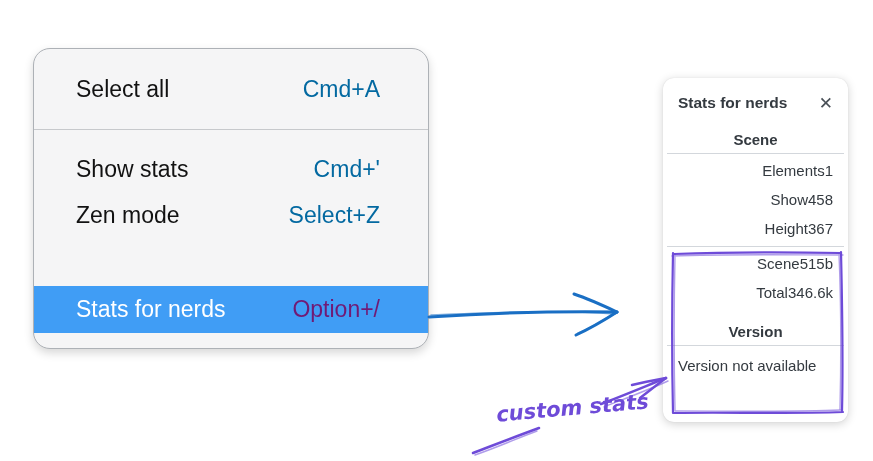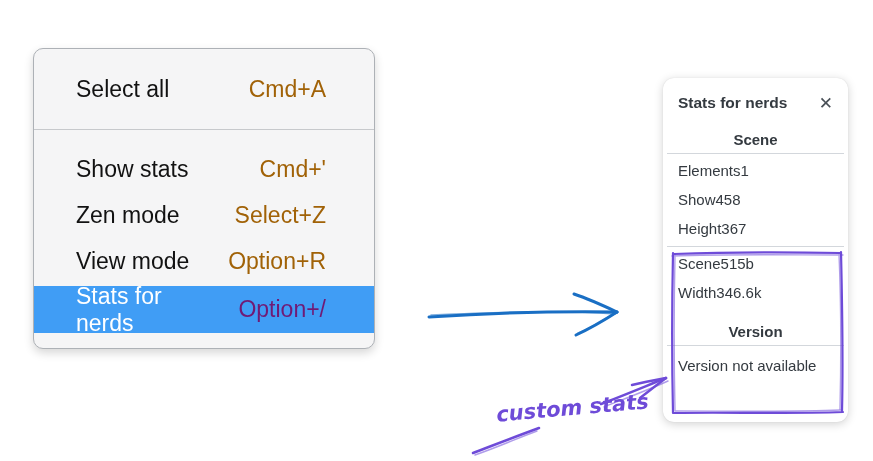--- a/index.html
+++ b/index.html
@@ -4,61 +4,61 @@
 <style>
   html,body { margin:0; padding:0; background:#ffffff; }
   .canvas {
     position:relative; width:873px; height:461px; overflow:hidden;
     background:#ffffff;
     font-family:"Liberation Sans", sans-serif;
   }
 
   
   .context-menu {
-    position:absolute; left:33px; top:48px; width:342px; height:301px;
+    position:absolute; left:33px; top:48px; width:396px; height:301px;
     box-sizing:border-box;
     background:#f5f5f6;
     border:1px solid #adb1b6;
-    border-radius:10px;
+    border-radius:17px;
     box-shadow:0 4px 10px rgba(0,0,0,.16);
     font-size:23px; color:#121212;
   }
   .menu-row {
     position:absolute; left:0; right:0;
     display:flex; align-items:center; justify-content:space-between;
     padding:0 48px 0 42px; cursor:default;
   }
   .row-select-all { top:6px;  height:68px; }
   .menu-divider   { position:absolute; top:80px; left:0; right:0; height:1px; background:#c7c9cc; }
   .row-show-grid  { top:97px;  height:46px; }
   .row-zen-mode   { top:143px; height:46px;gap:19px; }
   .row-view-mode  { top:189px; height:46px; }
   .row-stats      { top:237px; height:47px; background:var(--menu_highlight,#409df5); color:#ffffff; }
-  .shortcut { color:#a16207; }
+  .shortcut { color:#0369a1; }
   .row-stats .shortcut { color:#701a75;margin-left:48px; }
 
   
   .stats-panel {
     position:absolute; left:663px; top:78px; width:185px; height:344px;
     box-sizing:border-box; padding:13px 15px 8px;
     background:#ffffff; border-radius:11px;
     box-shadow:0 2px 10px rgba(0,0,0,.18), 0 0 1px rgba(0,0,0,.15);
     font-size:15px; color:#343a40;
   }
   .panel-header { display:flex; align-items:center; justify-content:space-between; height:24px; }
   .panel-title  { font-weight:bold; font-size:15.5px; }
   .close-button {
     background:none; border:none; padding:0; margin:0;
     font-size:17px; line-height:1; color:#495057; cursor:pointer;
     font-family:"DejaVu Sans", sans-serif;
   }
   .section-heading { text-align:center; font-weight:bold; margin-top:15px; line-height:20px; }
   .section-divider { border:none; border-top:1px solid #d3d7dc; margin:3px -11px 0; }
   .stat-row {
-    display:flex; align-items:center; justify-content:flex-start;
+    display:flex; align-items:center; justify-content:flex-end;
     height:29px;
   }
   .stat-rows { margin-top:2px; }
   .version-note { margin-top:6px; height:26px; display:flex; align-items:center; }
 
   
   .annotations-layer {
     position:absolute; left:0; top:0; width:873px; height:461px;
     pointer-events:none; z-index:10;
   }
@@ -90,24 +90,20 @@
     <div class="menu-divider"></div>
 
     <div class="menu-row row-show-grid">
       <span>Show stats</span>
       <span class="shortcut">Cmd+'</span>
     </div>
     <div class="menu-row row-zen-mode">
       <span>Zen mode</span>
       <span class="shortcut">Select+Z</span>
     </div>
-    <div class="menu-row row-view-mode">
-      <span>View mode</span>
-      <span class="shortcut">Option+R</span>
-    </div>
     <div class="menu-row row-stats">
       <span>Stats for nerds</span>
       <span class="shortcut">Option+/</span>
     </div>
   </div>
 
   <div class="stats-panel">
     <div class="panel-header">
       <span class="panel-title">Stats for nerds</span>
       <button class="close-button"><span>✕</span></button>
@@ -130,21 +126,21 @@
       </div>
     </div>
 
     <hr class="section-divider">
     <div class="stat-rows">
       <div class="stat-row">
         <span>Scene</span>
         <span>515b</span>
       </div>
       <div class="stat-row">
-        <span>Width</span>
+        <span>Total</span>
         <span>346.6k</span>
       </div>
     </div>
 
     <div class="section-heading">Version</div>
     <hr class="section-divider">
     <div class="version-note">Version not available</div>
   </div>
 
   <svg class="annotations-layer" viewBox="0 0 873 461">

